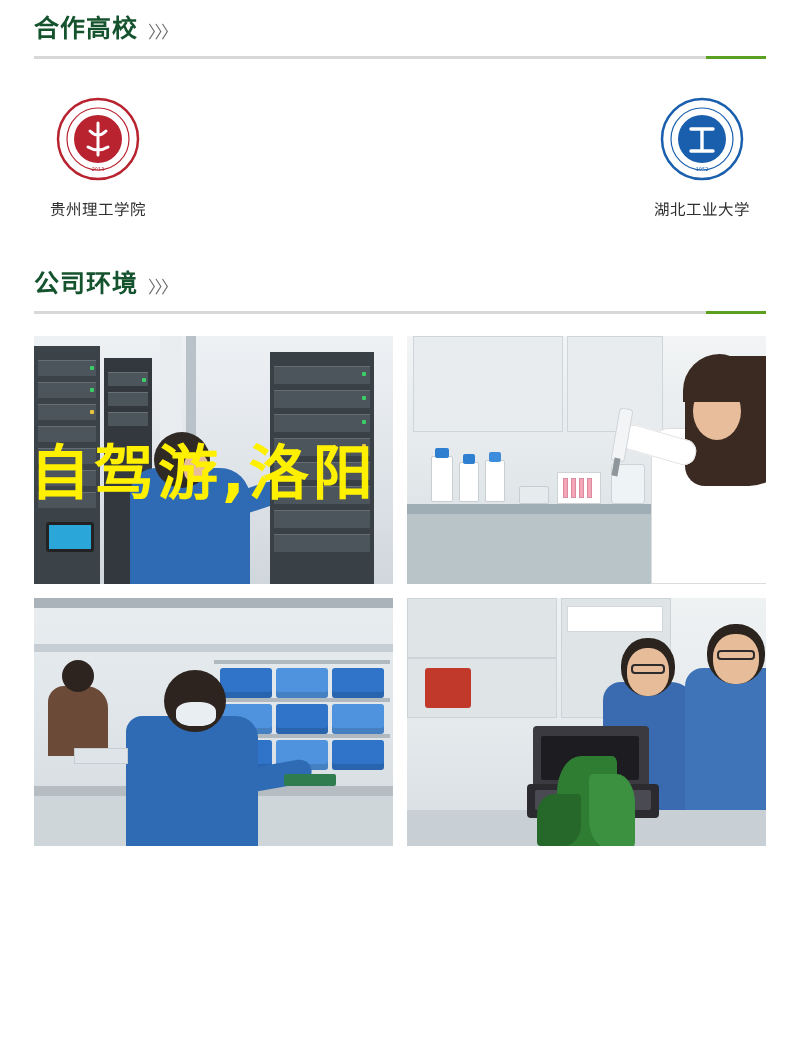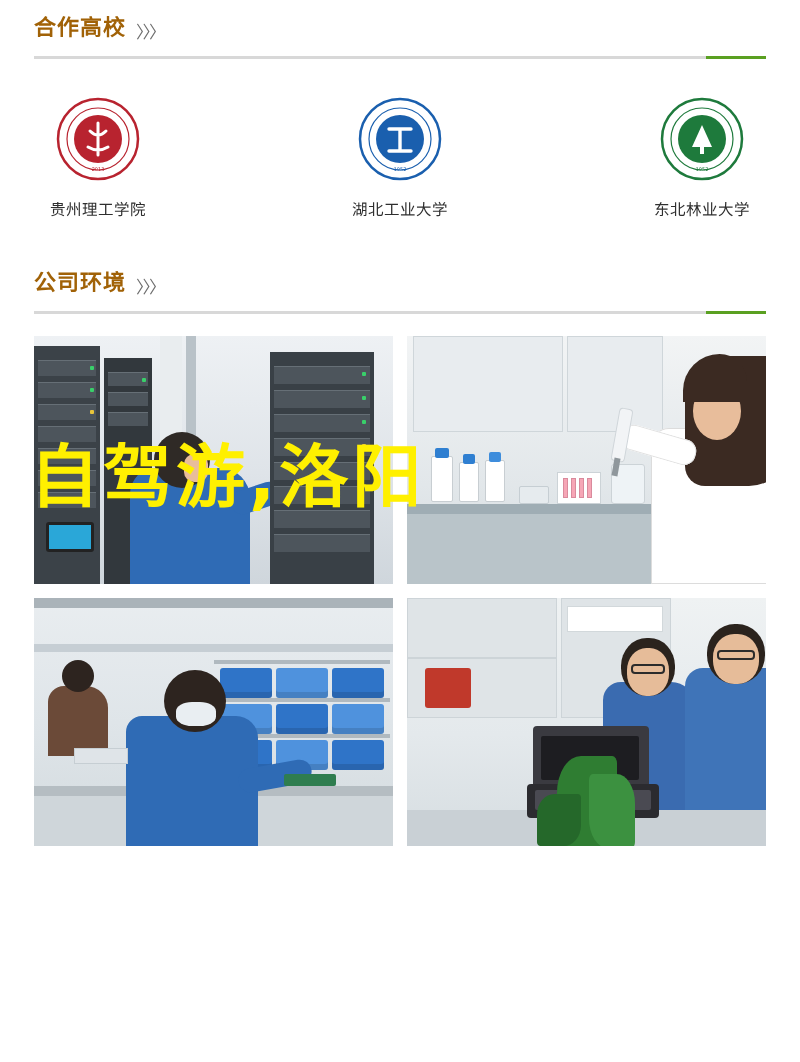--- a/index.html
+++ b/index.html
@@ -20,23 +20,23 @@
 
   
   .section-head {
     position: relative;
     padding: 0 34px;
     height: 56px;
     display: flex;
     align-items: center;
   }
   .section-title {
-    font-size: 22px;
+    font-size: 25px;
     font-weight: bold;
-    color: #a16207;
+    color: #14532d;
     letter-spacing: 1px;
     line-height: 1;
   }
   .chevrons {
     margin-left: 10px;
     font-size: 17px;
     color: #6f6f6f;
     letter-spacing: -2px;
     font-family: "DejaVu Sans", sans-serif;
     position: relative;
@@ -117,21 +117,21 @@
     position: absolute;
     color: #fff000;
     font-weight: bold;
     font-family: "DejaVu Sans", "Liberation Sans", sans-serif;
     white-space: nowrap;
     line-height: 1;
   }
   .wm-line.l1 {
     top: 26px;
     left: 30px;
-    font-size: 69px;
+    font-size: 60px;
     letter-spacing: 4px;
   }
   .wm-line.l2 {
     top: 148px;
     left: 108px;
     font-size: 78px;
     letter-spacing: 4px;
   }
 
   
@@ -211,33 +211,20 @@
           <circle cx="42" cy="42" r="40" fill="#ffffff" stroke="#1a5fae" stroke-width="2.5"></circle>
           <circle cx="42" cy="42" r="31" fill="#ffffff" stroke="#1a5fae" stroke-width="1.2"></circle>
           <circle cx="42" cy="42" r="24" fill="#1a5fae"></circle>
           <path d="M31 32 H53 M42 32 V54 M31 54 H53" stroke="#ffffff" stroke-width="3.4" fill="none" stroke-linecap="round"></path>
           <text x="42" y="74" font-size="5" fill="#1a5fae" text-anchor="middle" font-family="DejaVu Sans">1952</text>
         </svg>
       </div>
       <div class="logo-name">湖北工业大学</div>
     </div>
 
-    <div class="logo-cell">
-      <div class="logo-badge">
-        <svg width="84" height="84" viewBox="0 0 84 84" aria-hidden="true">
-          <circle cx="42" cy="42" r="40" fill="#ffffff" stroke="#1e7a3c" stroke-width="2.5"></circle>
-          <circle cx="42" cy="42" r="31" fill="#ffffff" stroke="#1e7a3c" stroke-width="1.2"></circle>
-          <circle cx="42" cy="42" r="24" fill="#1e7a3c"></circle>
-          <path d="M42 28 L52 50 H32 Z" fill="#ffffff"></path>
-          <rect x="40" y="50" width="4" height="7" fill="#ffffff"></rect>
-          <text x="42" y="74" font-size="5" fill="#1e7a3c" text-anchor="middle" font-family="DejaVu Sans">1952</text>
-        </svg>
-      </div>
-      <div class="logo-name">东北林业大学</div>
-    </div>
 
 
 
   </div>
 </div>
 
 <div style="margin-top:36px">
   <div class="section-head">
     <span class="section-title">公司环境</span>
     <span class="chevrons">〉〉〉</span>

